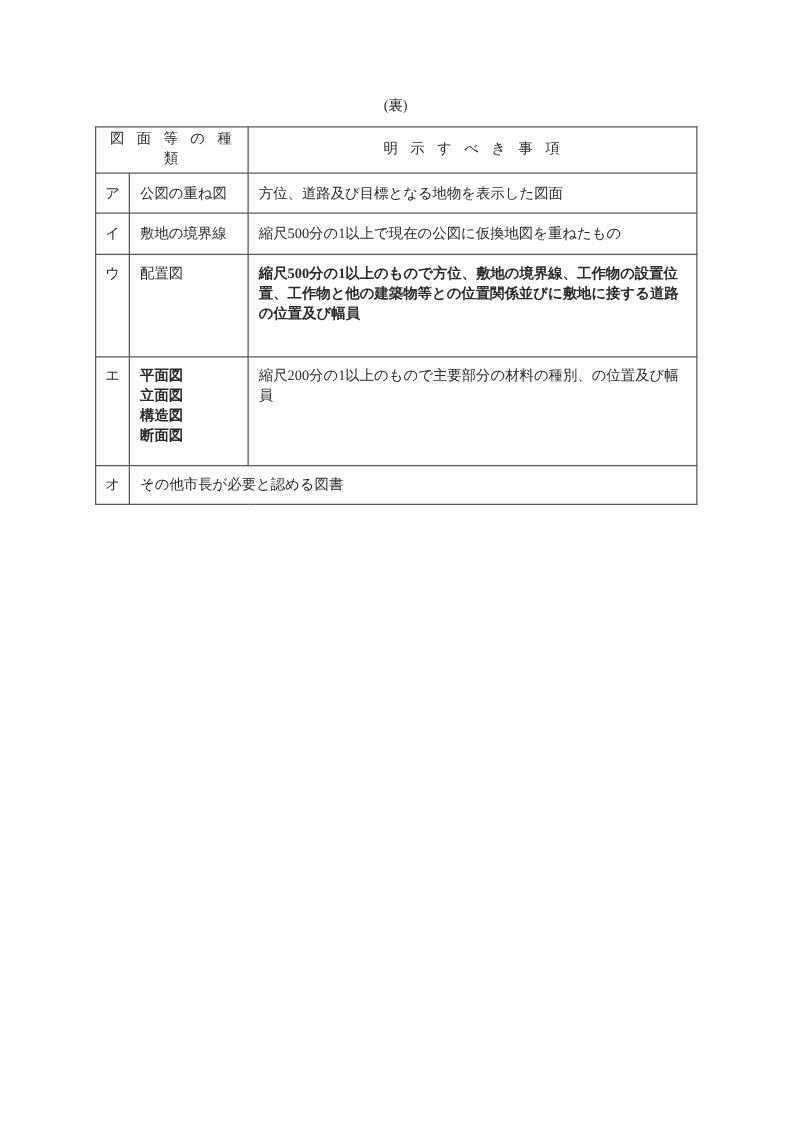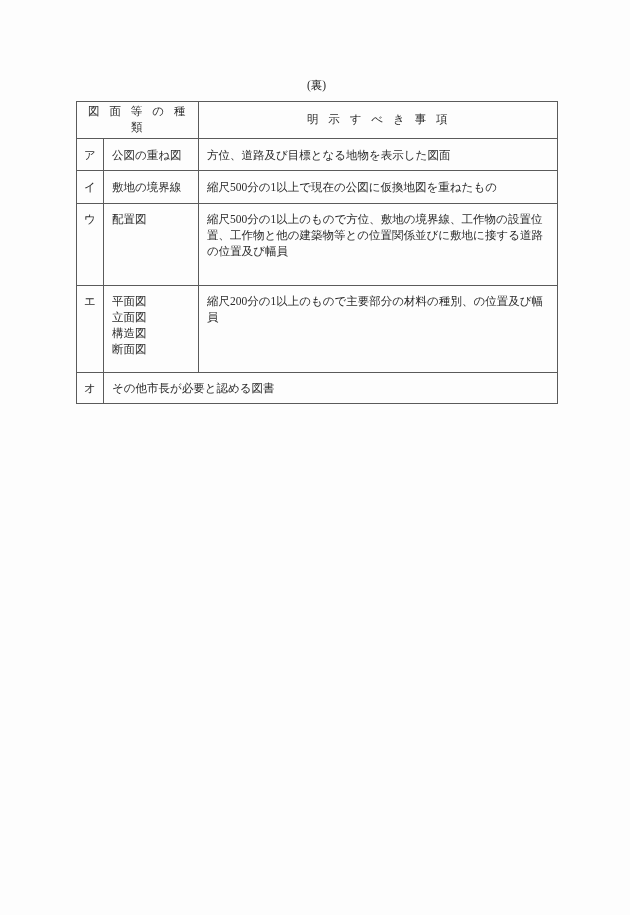--- a/index.html
+++ b/index.html
@@ -63,20 +63,21 @@
   .doc-table td.items-cell {
     padding-left: 8px;
     padding-right: 5px;
   }
   .doc-table tr.va-top td {
     vertical-align: top;
     padding-top: 7px;
   }
   .pre-lines {
     white-space: pre-line;
+    font-weight: bold;
   }
   tr.r-header { height: 31px; font-family: Liberation Mono, monospace; }
   tr.r-a { height: 32px; }
   tr.r-i { height: 33px; }
   tr.r-u { height: 82px; }
   tr.r-e { height: 87px; }
   tr.r-o { height: 31px; }
 </style>
 </head>
 <body>

